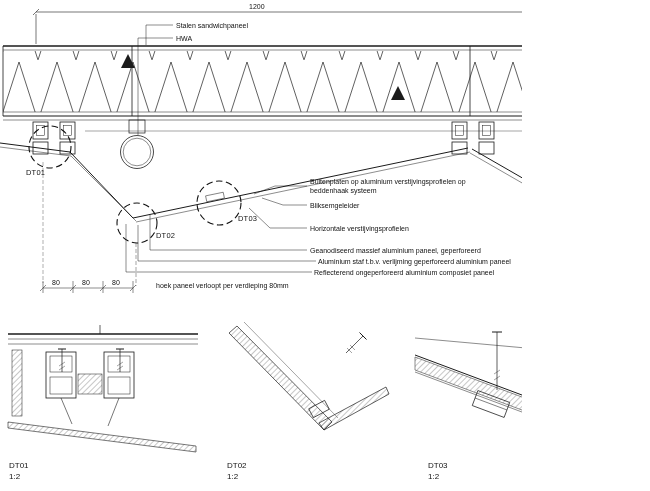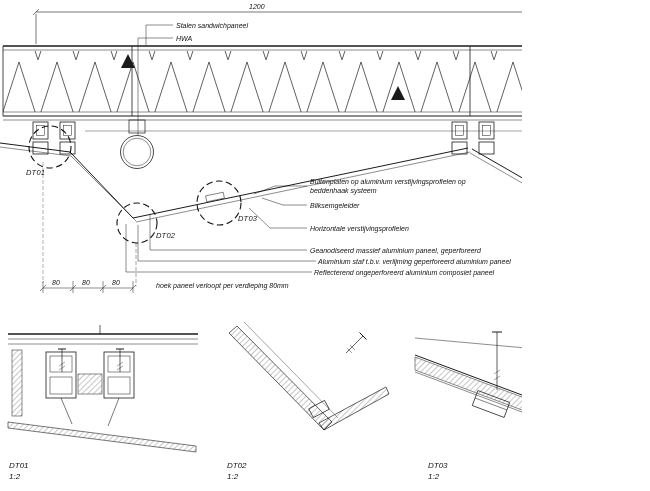--- a/index.html
+++ b/index.html
@@ -1,17 +1,17 @@
 <!DOCTYPE html>
 <html><head>
 <meta charset="utf-8">
 <style>
   html,body{margin:0;padding:0;background:#fff;}
   #canvas{position:relative;width:522px;height:491px;background:#fff;overflow:hidden;
-          font-family:"Liberation Sans",sans-serif;color:#111;font-style:italic;}
+          font-family:"Liberation Sans",sans-serif;color:#111;}
   #canvas svg{position:absolute;left:0;top:0;}
   .lbl{position:absolute;font-size:7px;line-height:1.3;white-space:nowrap;}
   .wrap{white-space:normal;}
   .marker{position:absolute;font-size:7.5px;letter-spacing:.2px;}
   .cap{position:absolute;font-size:8px;}
   .ctr{text-align:center;}
 </style>
 </head>
 <body>
 

